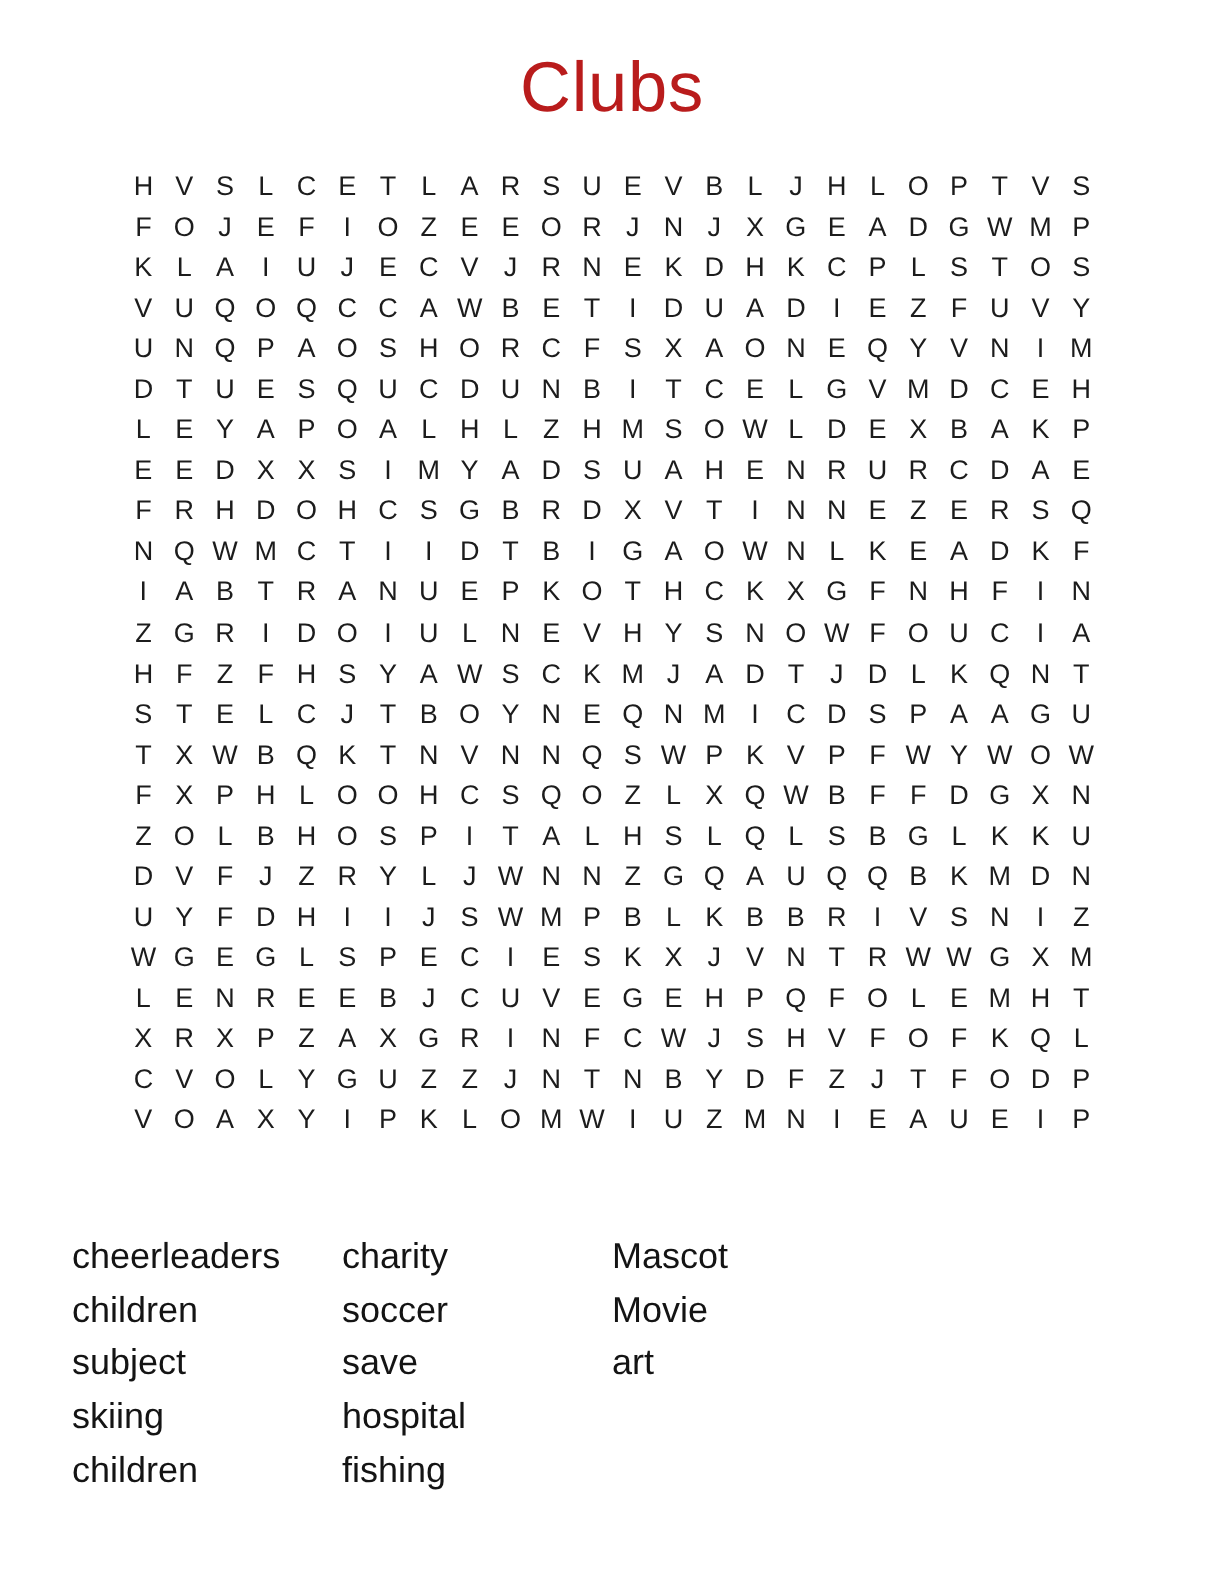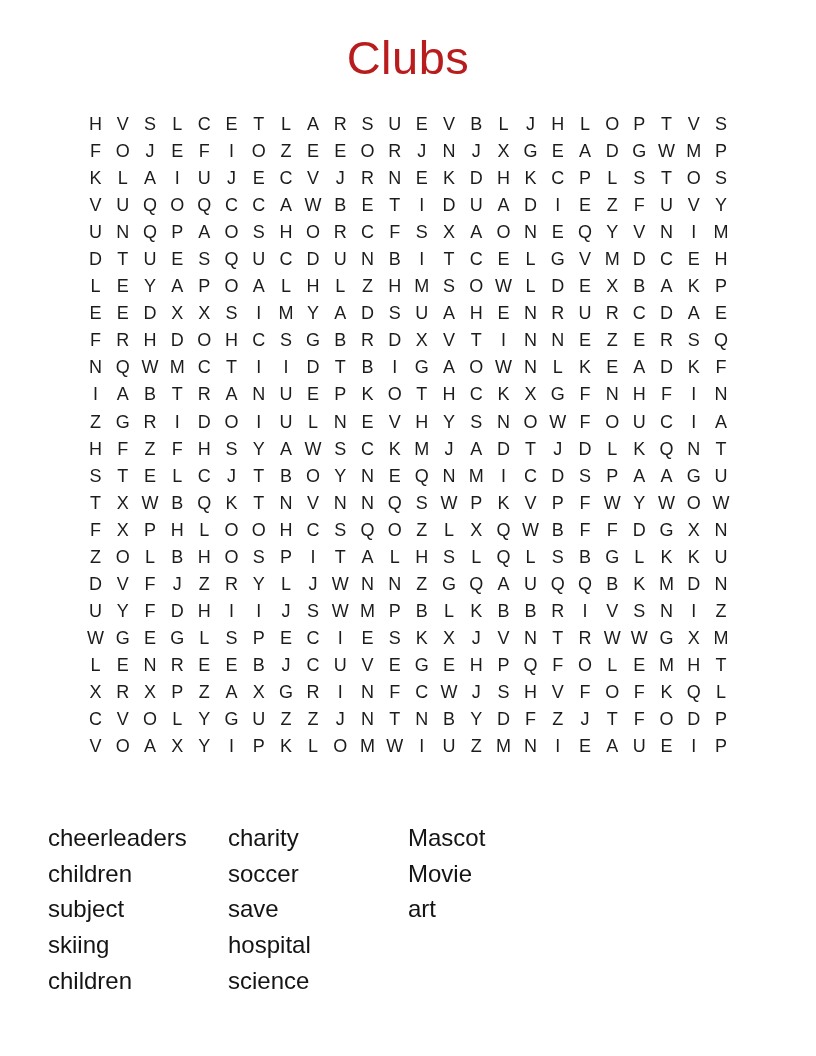--- a/index.html
+++ b/index.html
@@ -647,17 +647,17 @@
 <div class="word-list">
     <div class="word">cheerleaders</div>
     <div class="word">children</div>
     <div class="word">subject</div>
     <div class="word">skiing</div>
     <div class="word">children</div>
     <div class="word">charity</div>
     <div class="word">soccer</div>
     <div class="word">save</div>
     <div class="word">hospital</div>
-    <div class="word">science</div>
+    <div class="word">fishing</div>
     <div class="word">Mascot</div>
     <div class="word">Movie</div>
     <div class="word">art</div>
   </div>
 
 </body></html>

